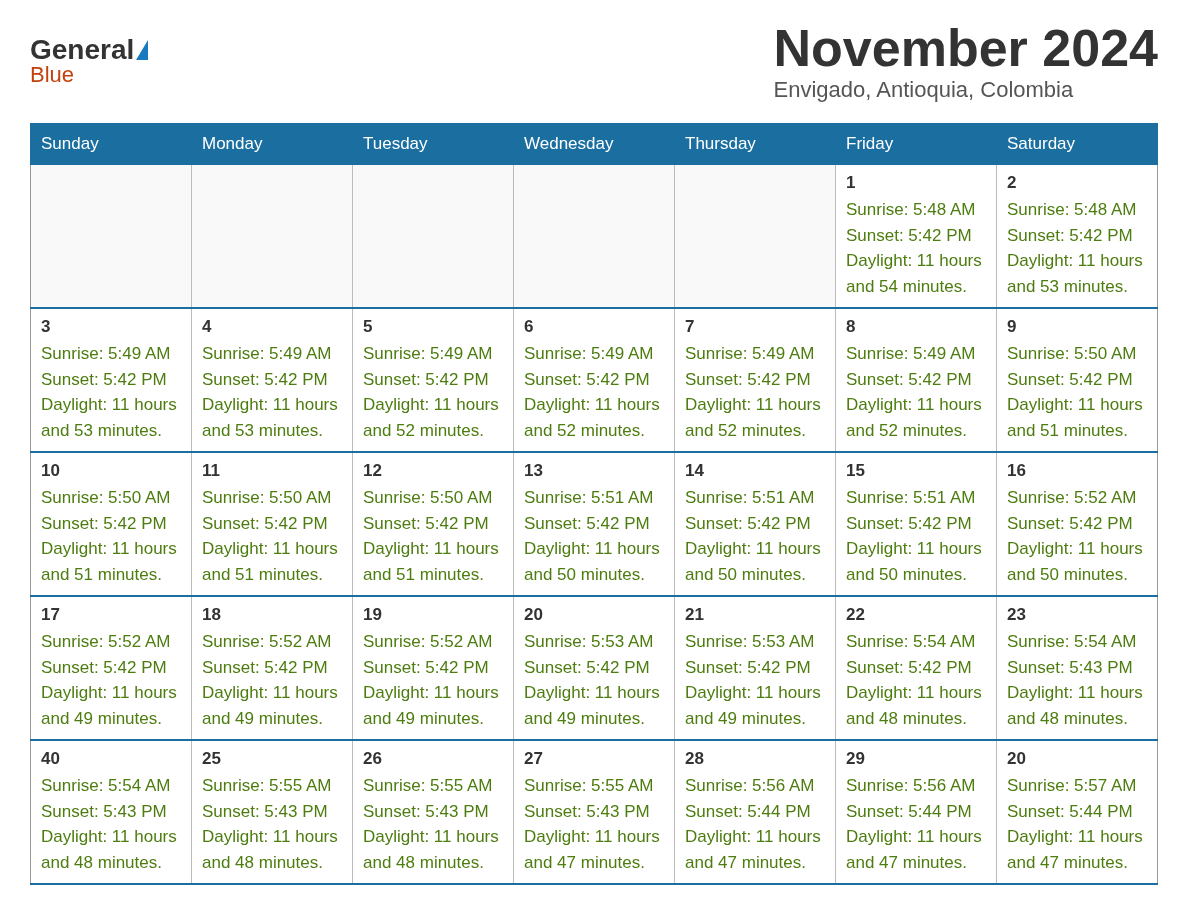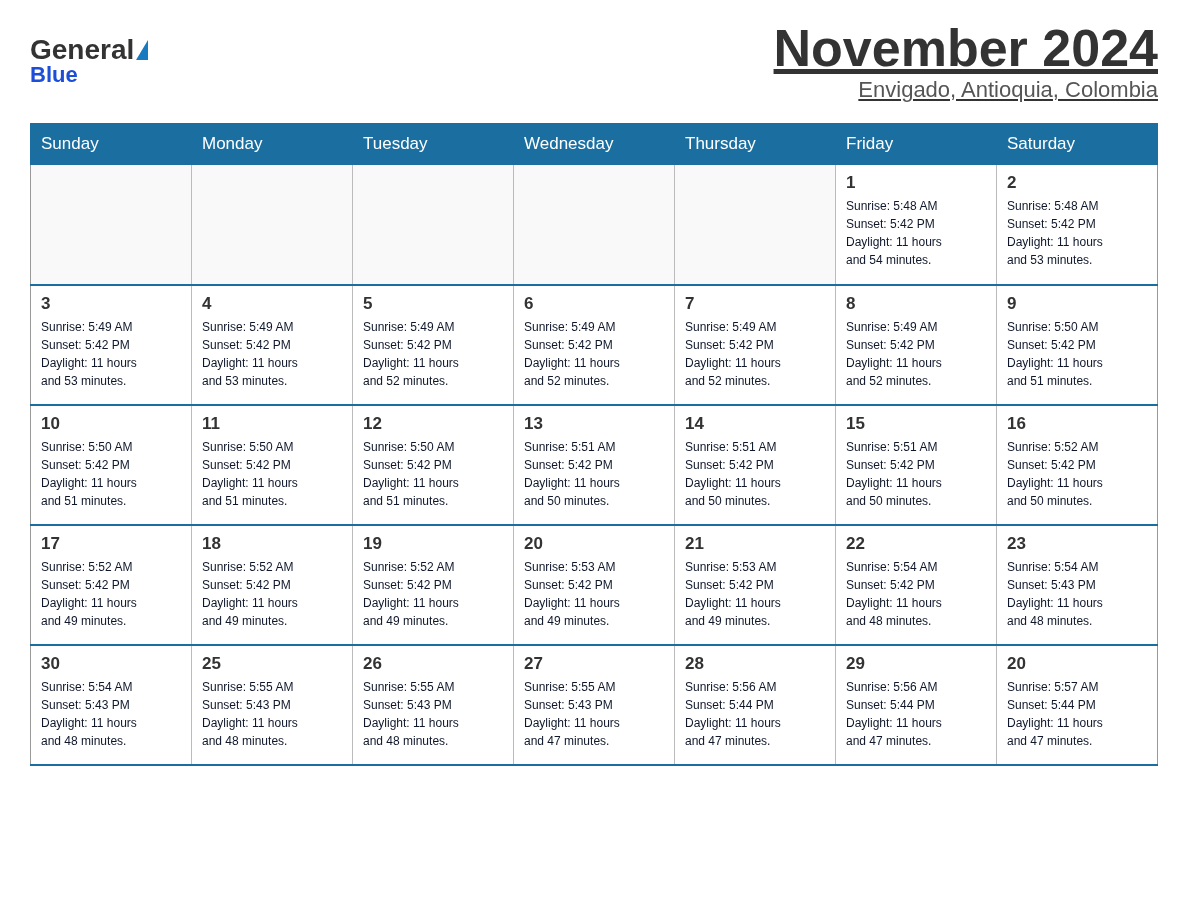--- a/index.html
+++ b/index.html
@@ -33,28 +33,26 @@
     .logo-triangle {
       width: 0;
       height: 0;
       border-left: 12px solid transparent;
       border-bottom: 20px solid #1a7abf;
       display: inline-block;
       margin-left: 2px;
       vertical-align: middle;
     }
     .logo-subtitle {
-      color: #1d4ed8;
+      color: #c2410c;
       font-size: 22px;
-      font-weight: bold;
+      font-weight: normal;
       margin-top: -4px;
     }
     .title-block {
-      text-align: right;
-      text-decoration: underline;
     }
     .title-block h1 {
       font-size: 52px;
       font-weight: bold;
       color: #333;
       line-height: 1.1;
     }
     .title-block h2 {
       font-size: 22px;
       font-weight: normal;
@@ -94,22 +92,22 @@
       border-right: none;
     }
     .day-number {
       font-size: 17px;
       font-weight: bold;
       color: #333;
       display: block;
       margin-bottom: 4px;
     }
     .day-info {
-      font-size: 12px;
-      color: #0f172a;
+      font-size: 17px;
+      color: #4d7c0f;
       line-height: 1.5;
     }
     .empty-cell {
       background: #f9f9f9;
     }
   </style>
 </head>
 <body>
 
 <div class="header">
@@ -308,21 +306,21 @@
         <td>
           <span class="day-number">23</span>
           <div class="day-info" style="white-space: pre-line;">Sunrise: 5:54 AM
 Sunset: 5:43 PM
 Daylight: 11 hours
 and 48 minutes.</div>
         </td>
       </tr>
       <tr>
         <td>
-          <span class="day-number">30</span>
+          <span class="day-number">40</span>
           <div class="day-info" style="white-space: pre-line;">Sunrise: 5:54 AM
 Sunset: 5:43 PM
 Daylight: 11 hours
 and 48 minutes.</div>
         </td>
         <td>
           <span class="day-number">25</span>
           <div class="day-info" style="white-space: pre-line;">Sunrise: 5:55 AM
 Sunset: 5:43 PM
 Daylight: 11 hours

